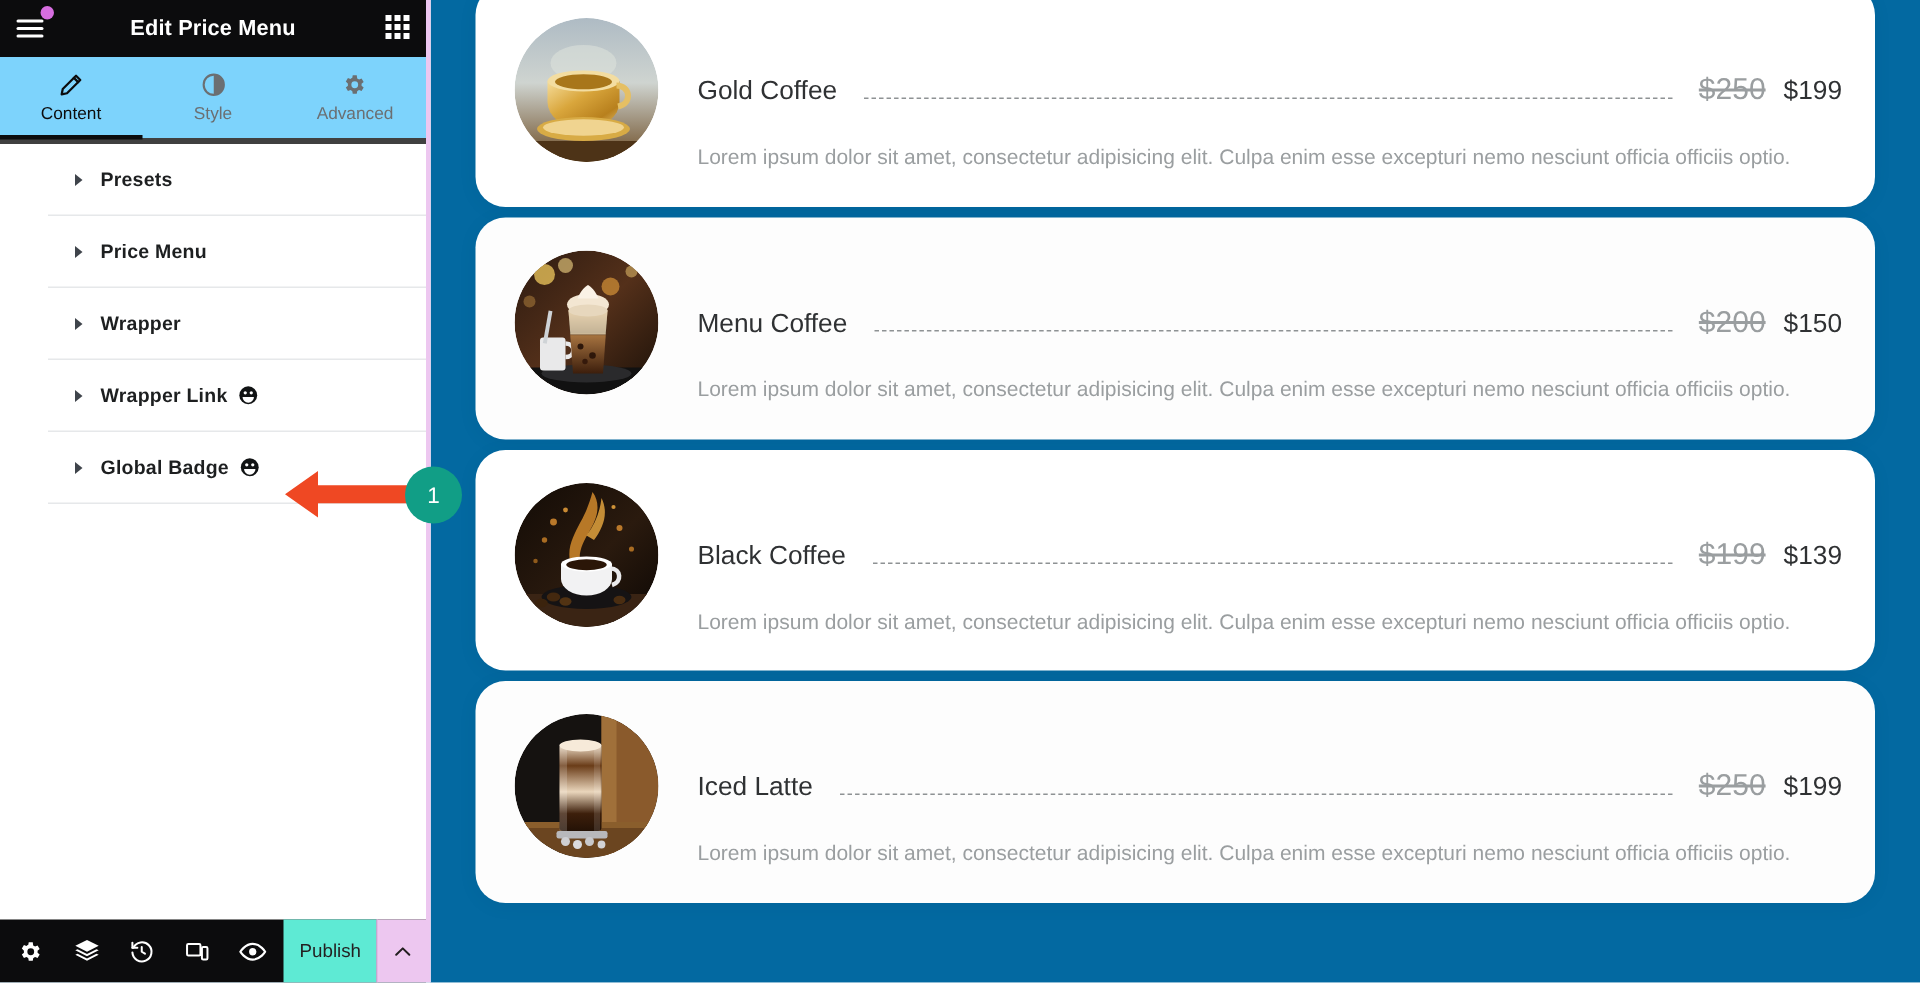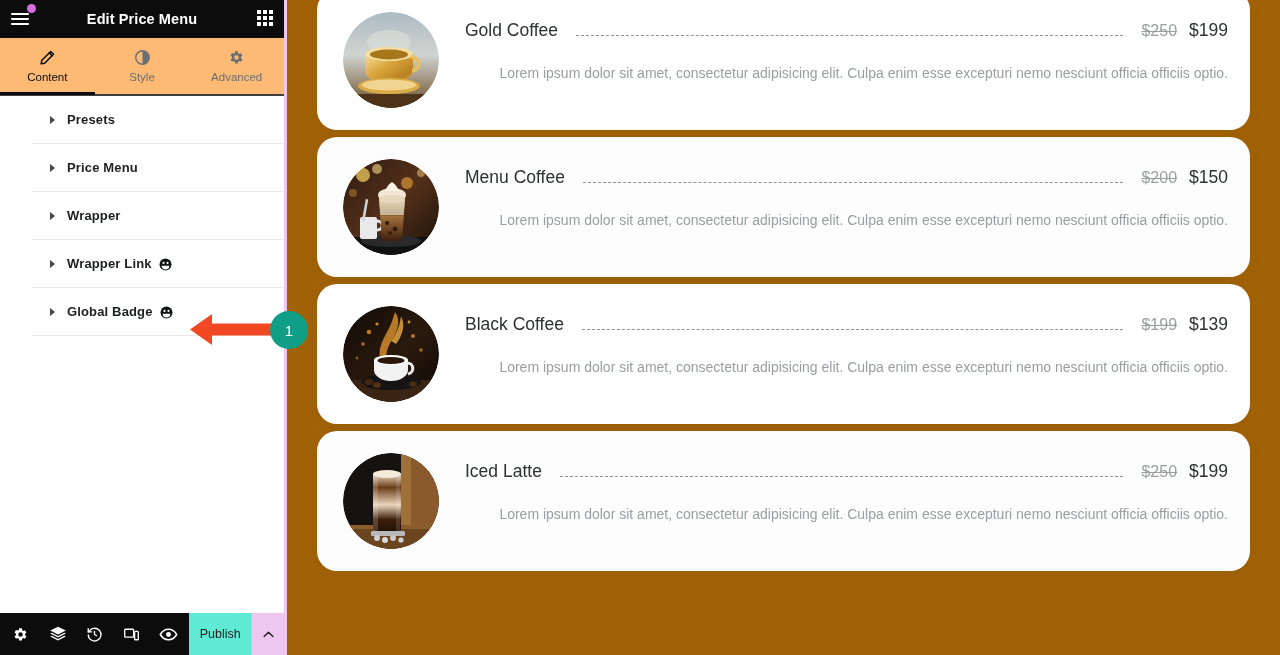--- a/index.html
+++ b/index.html
@@ -90,22 +90,22 @@
     display: block;
     width: 4px;
     height: 4px;
     background: #ffffff;
   }
 
   
   .tabs {
     height: 58px;
     display: flex;
-    background: #fdba74;
-    border-bottom: 2px solid #404040;
+    background: #7dd3fc;
+    border-bottom: 4px solid #404040;
     flex: 0 0 58px;
   }
   .tab {
     flex: 1;
     display: flex;
     flex-direction: column;
     align-items: center;
     justify-content: center;
     gap: 5px;
     cursor: pointer;
@@ -204,23 +204,22 @@
     justify-content: center;
     cursor: pointer;
     border-left: 1px solid #e2b7e6;
   }
 
   
   #canvas {
     position: relative;
     flex: 1 1 auto;
     height: 655px;
-    background: #a16207;
+    background: #0369a1;
     overflow: hidden;
-    text-align: right;
   }
 
   .menu-card {
     position: relative;
     background: #ffffff;
     border-radius: 20px;
     margin: 0 30px;
     padding: 22px 22px 22px 26px;
     display: flex;
     align-items: flex-start;
@@ -254,25 +253,26 @@
     flex: 0 0 auto;
   }
   .dash-fill {
     flex: 1 1 auto;
     margin: 0 18px 5px 18px;
     height: 1px;
     border-bottom: 1.6px dashed #8e9294;
     min-width: 20px;
   }
   .price-old {
-    font-size: 16px;
+    font-size: 20px;
     color: #9a9ea0;
     text-decoration: line-through;
     flex: 0 0 auto;
     margin-right: 12px;
+    margin-top: 29px;
   }
   .price-new {
     font-size: 17.5px;
     color: #2f3133;
     flex: 0 0 auto;
   }
   .item-desc {
     margin-top: 21px;
     font-size: 14px;
     line-height: 1.63;

